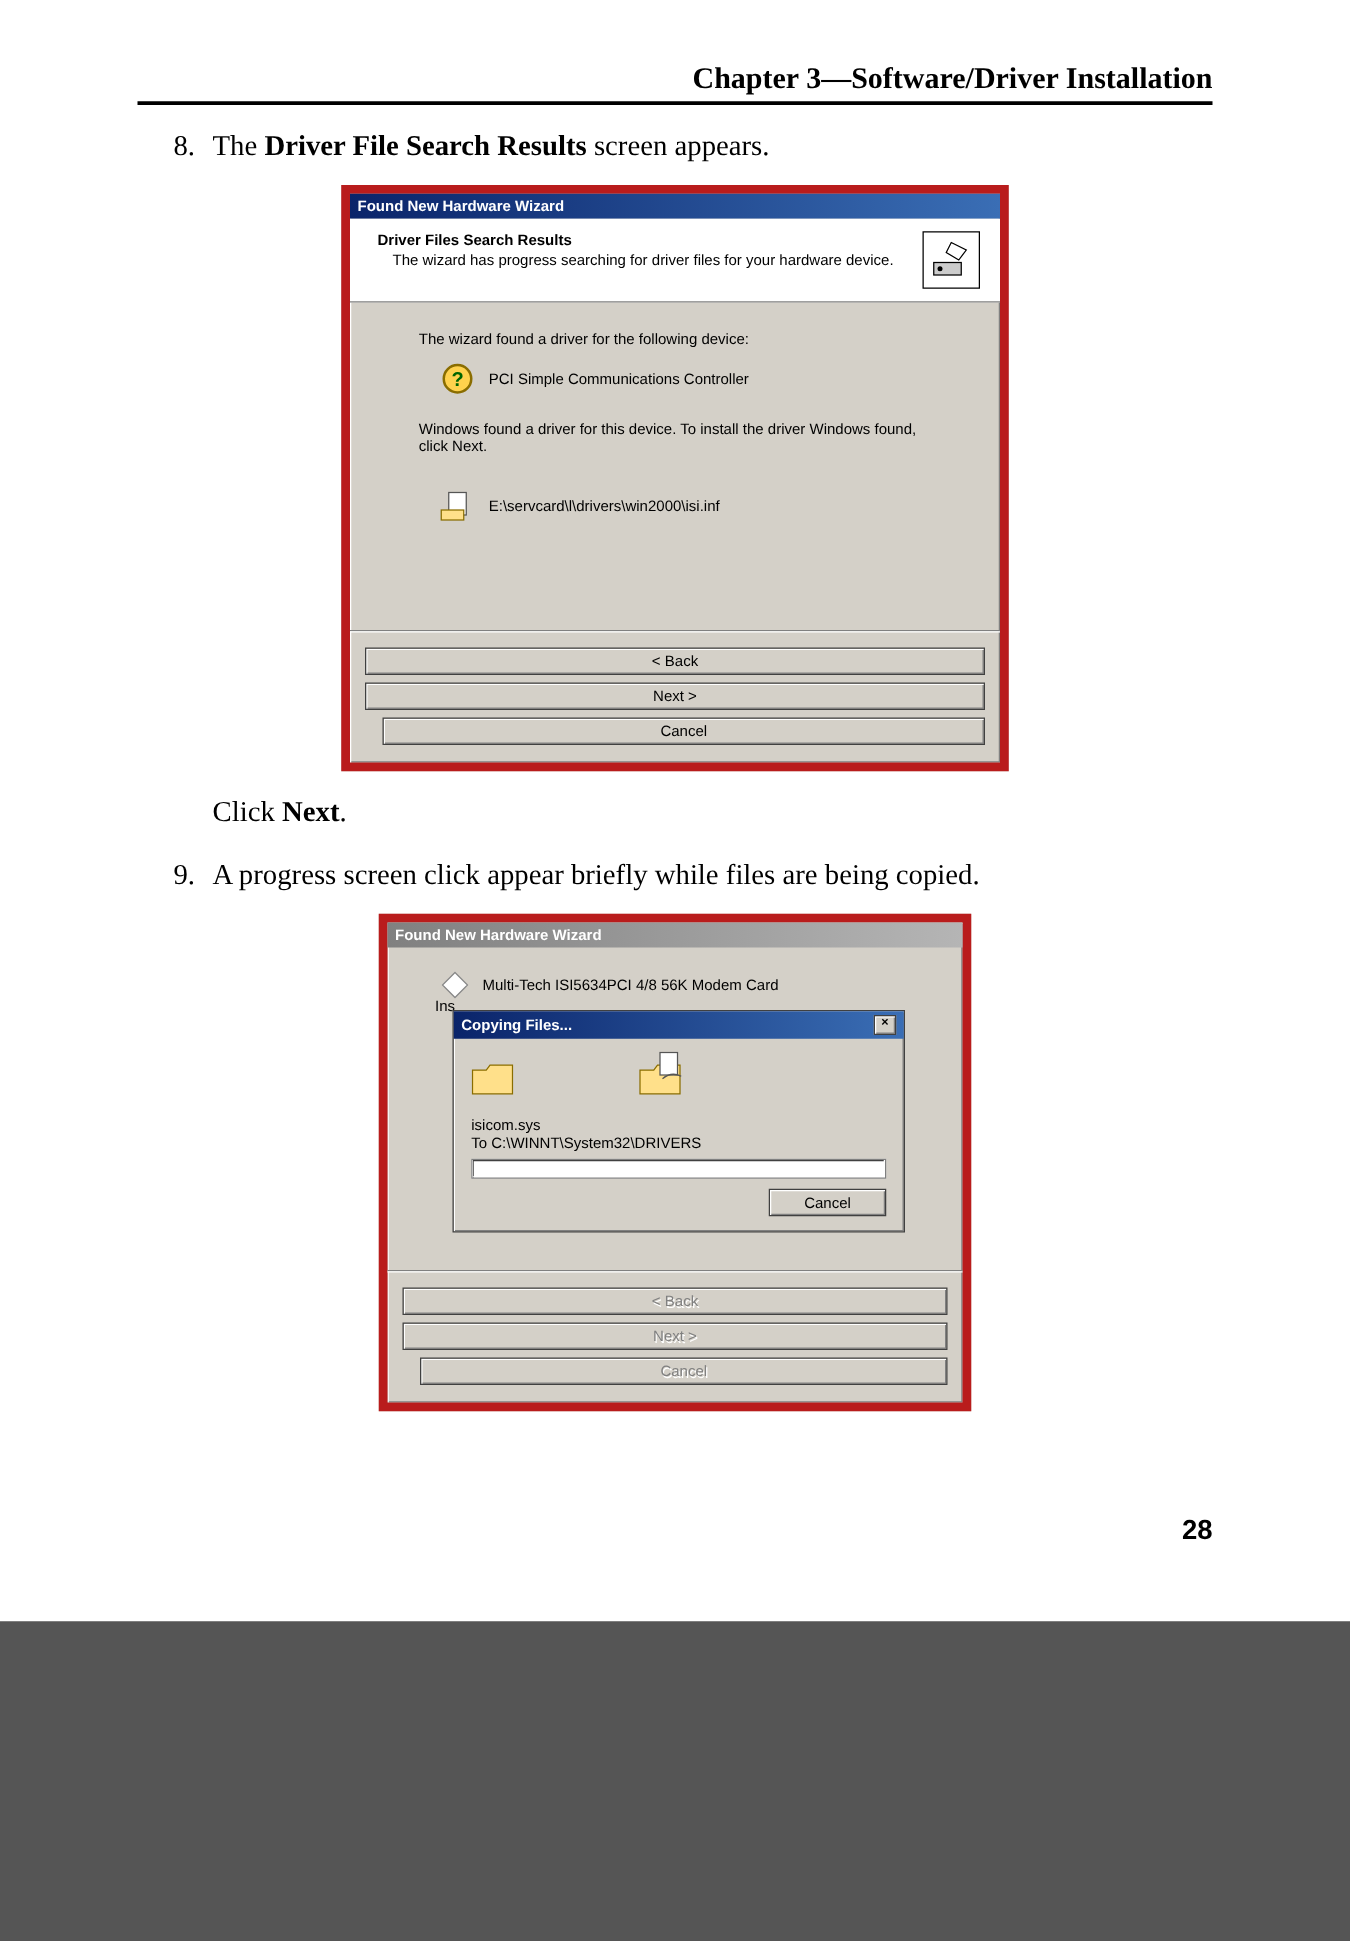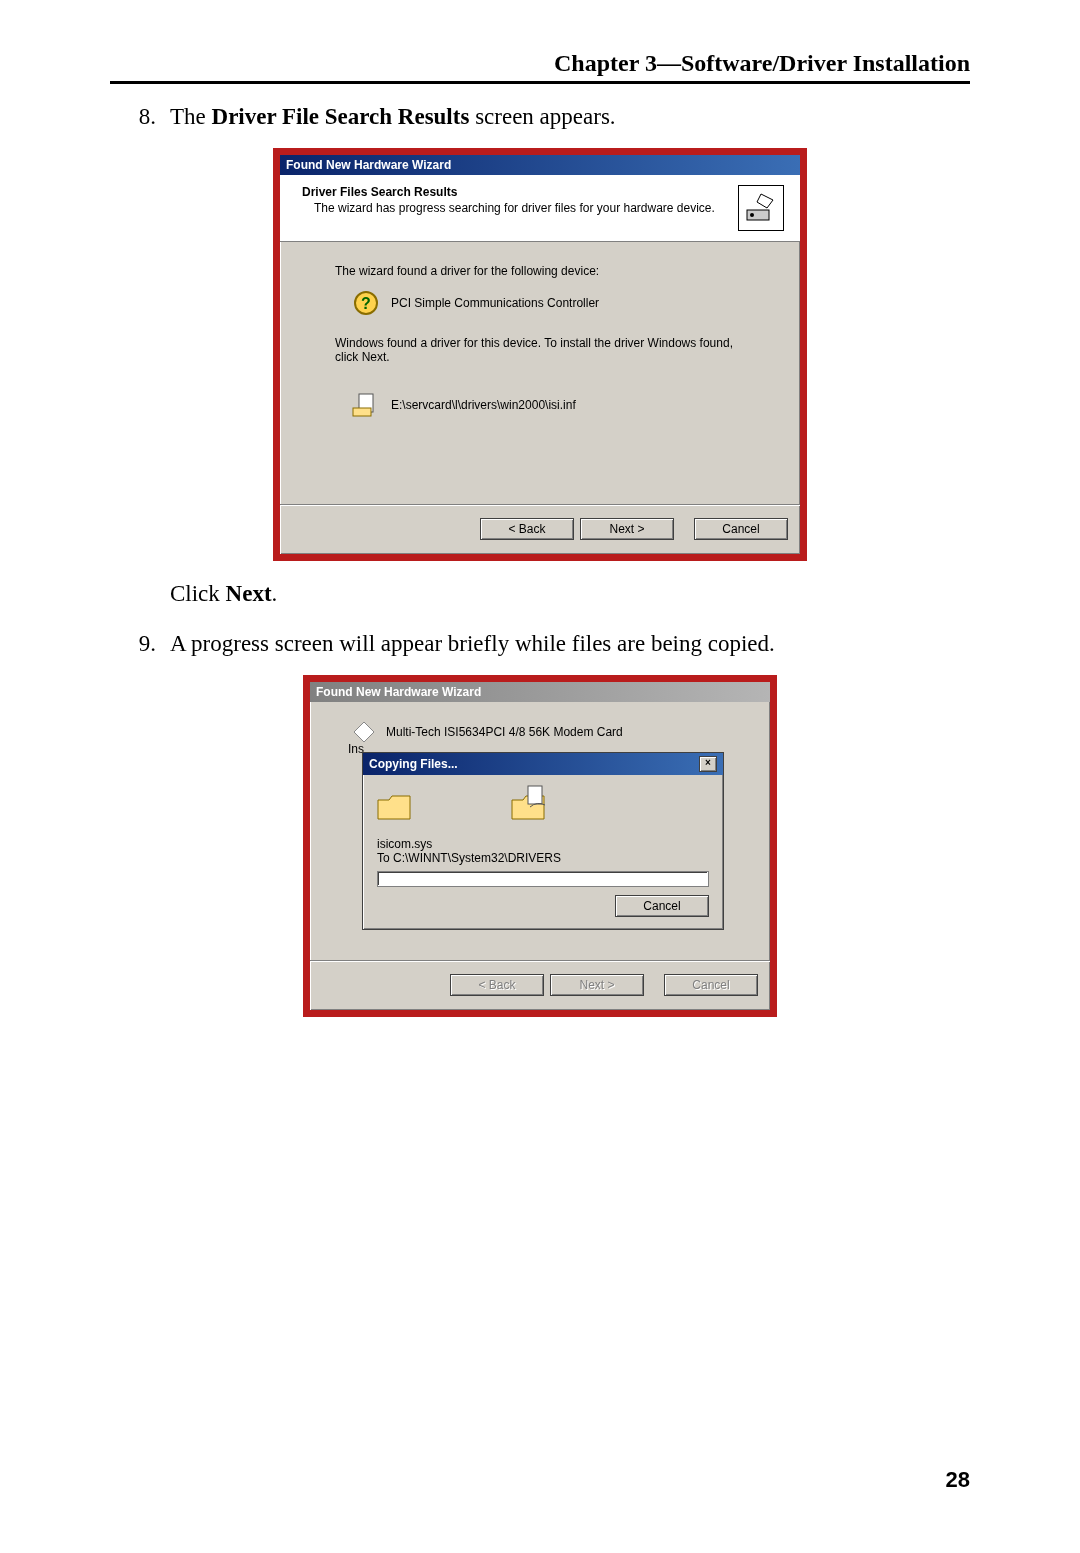--- a/index.html
+++ b/index.html
@@ -4,21 +4,21 @@
 <style>
   body {
     margin: 0;
     background: #555;
     font-family: "Times New Roman", serif;
     display: flex;
     justify-content: center;
   }
   .page {
     width: 1080px;
-    height: 1553px;
+    height: 1297px;
     background: #fff;
     position: relative;
     box-sizing: border-box;
     padding: 50px 110px 60px 110px;
   }
   .chapter-head {
     text-align: right;
     font-weight: bold;
     font-size: 24px;
     border-bottom: 3px solid #000;
@@ -96,20 +96,21 @@
   .dev-icon, .inf-icon {
     width: 30px; height: 30px; flex:0 0 30px; margin-right: 10px;
     display:flex; align-items:center; justify-content:center;
   }
   .wiz-sep { border-top: 1px solid #808080; border-bottom:1px solid #fff; height:0; }
   .wiz-buttons {
     padding: 12px 12px 14px 12px;
     display: flex;
     justify-content: flex-end;
     gap: 6px;
+    flex-direction: column;
   }
   .btn2k {
     font-family: Tahoma, Arial, sans-serif;
     font-size: 12px;
     min-width: 76px;
     padding: 3px 8px;
     background: #d4d0c8;
     border: 1px solid #404040;
     box-shadow: inset 1px 1px 0 #fff, inset -1px -1px 0 #808080;
     text-align:center;
@@ -223,21 +224,21 @@
     </div>
   </div>
 
   <div class="click-line">
     <span>Click </span><b>Next</b><span>.</span>
   </div>
 
   <ol class="steps">
     <li>
       <div class="step-num">9.</div>
-      <div class="step-body">A progress screen will appear briefly while files are being copied.</div>
+      <div class="step-body">A progress screen click appear briefly while files are being copied.</div>
     </li>
   </ol>
 
   <div class="screenshot-wrap">
     <div class="win2k small">
       <div class="titlebar inactive">Found New Hardware Wizard</div>
       <div class="wiz-body">
         <div class="dev-row2">
           <div class="diamond-icon">
             <svg width="22" height="22" viewBox="0 0 22 22">

